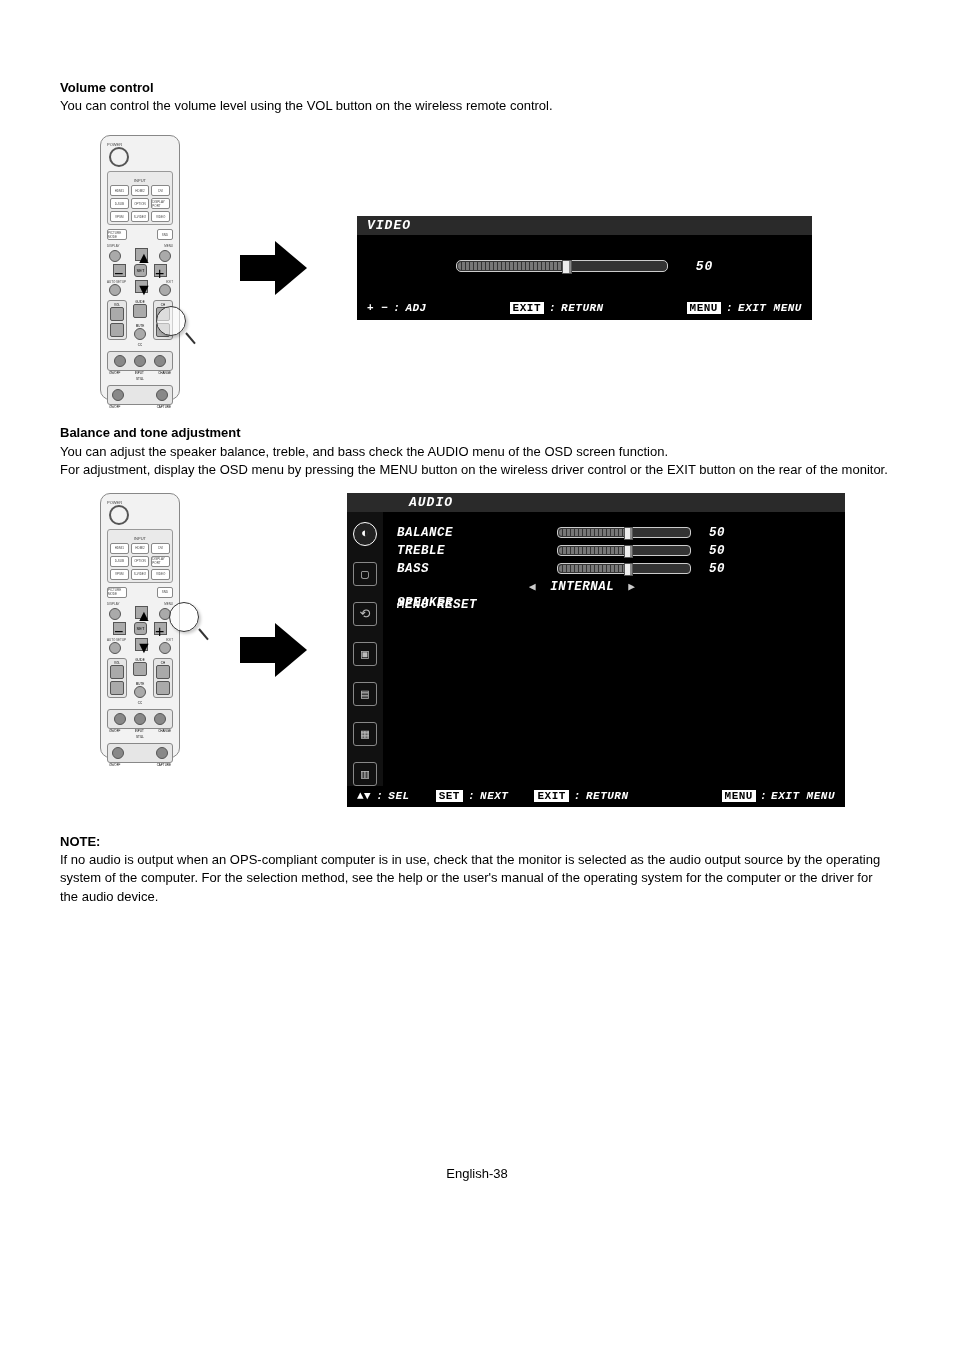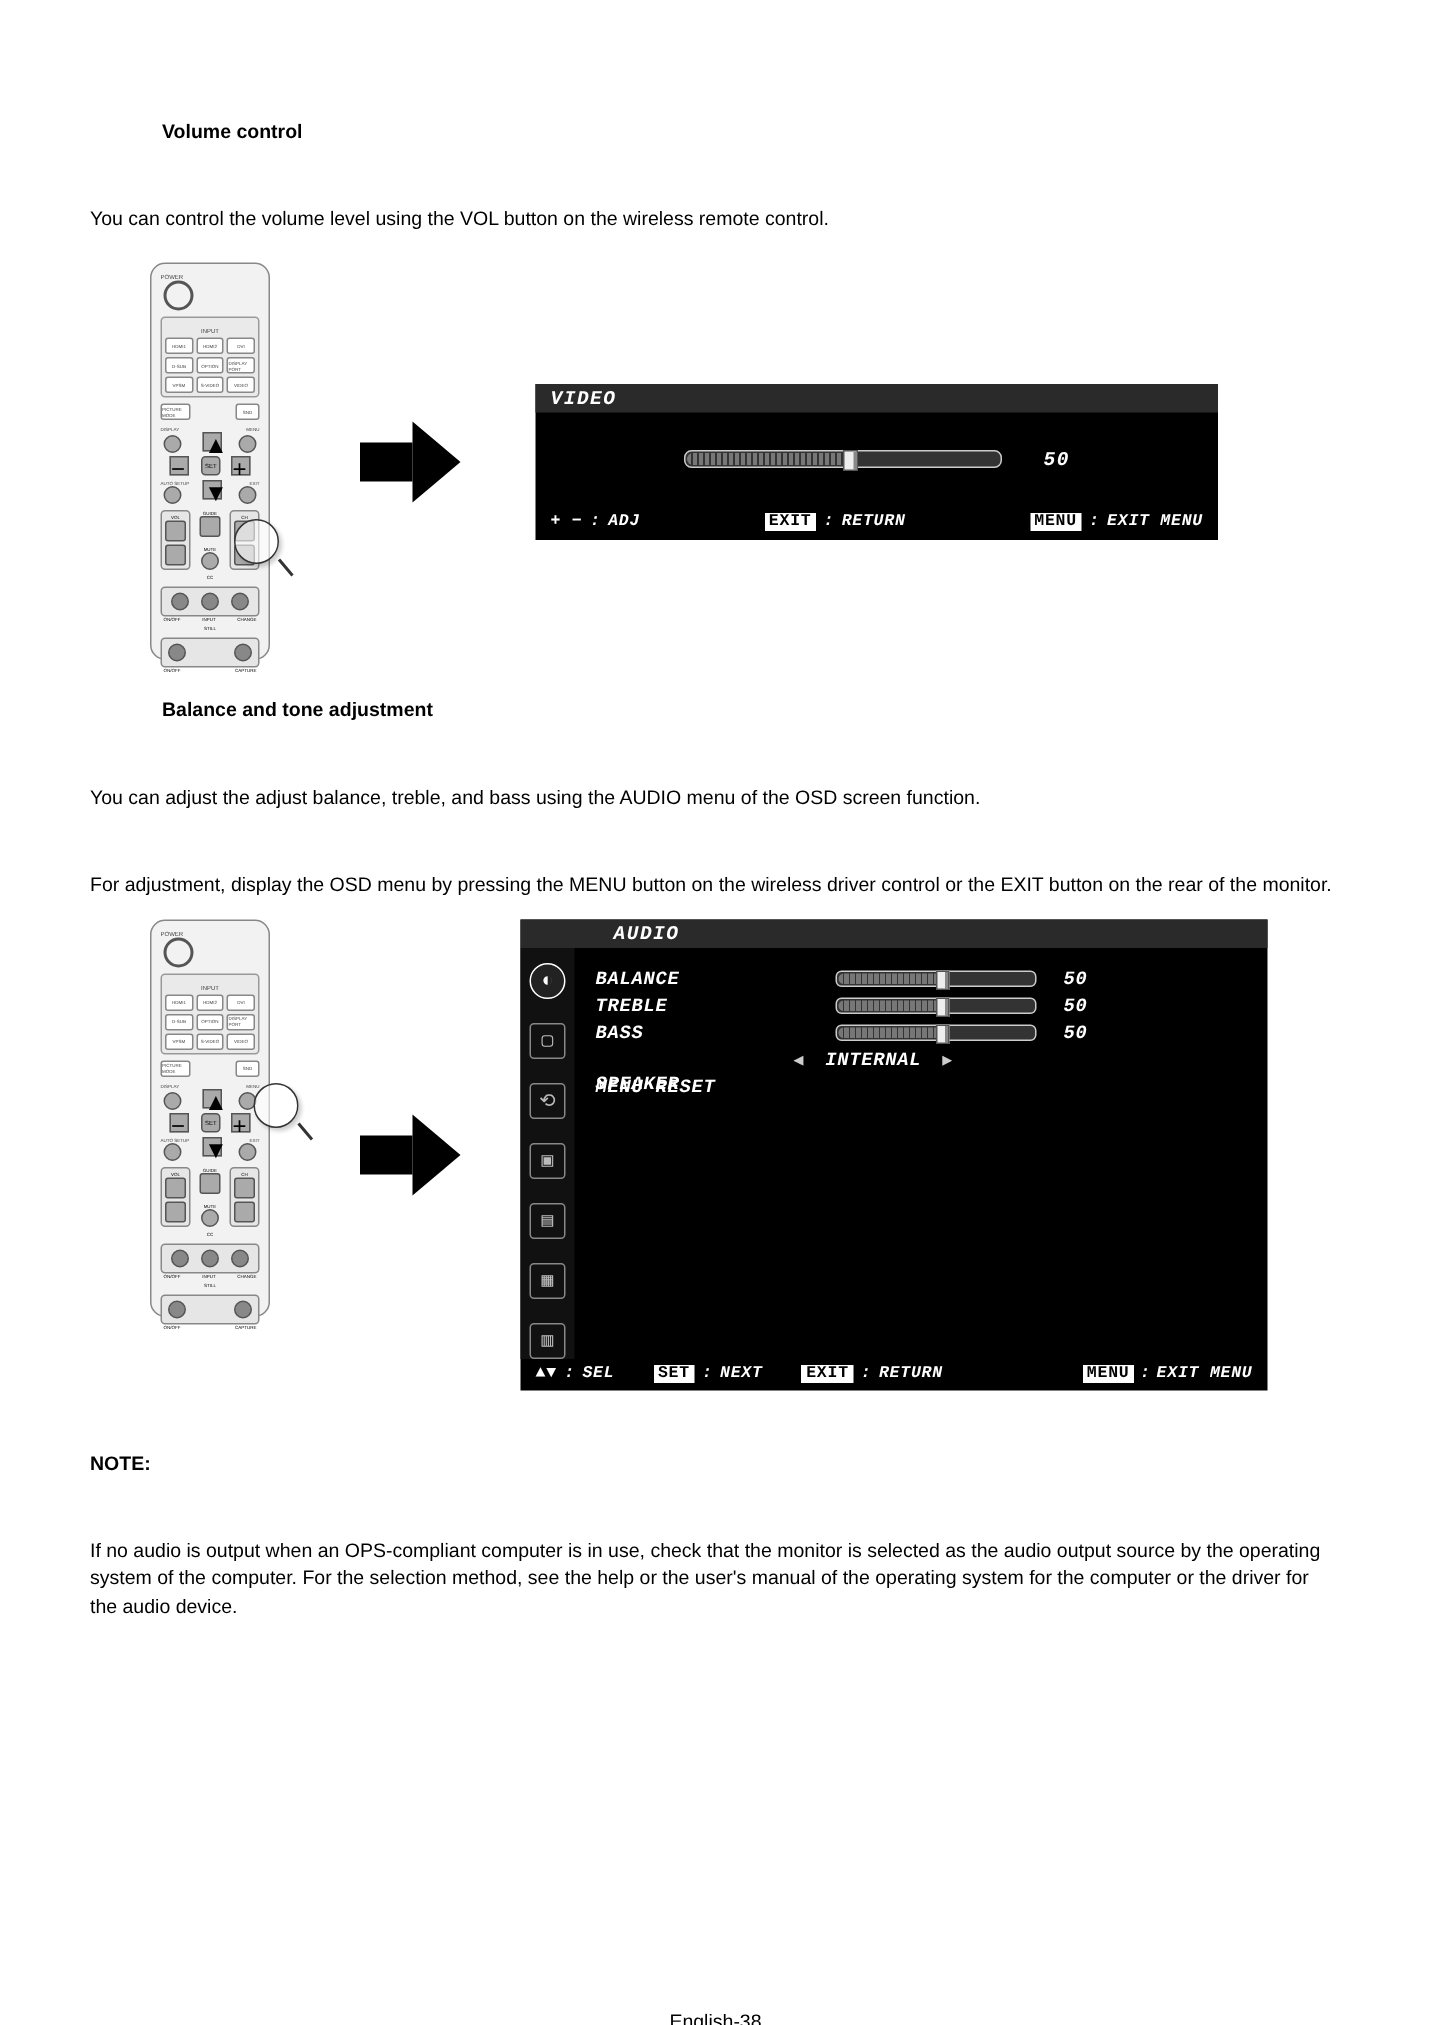--- a/index.html
+++ b/index.html
@@ -36,26 +36,24 @@
   .carry-box {
     background: #1a3a73;
     color: white;
     font-size: 13px;
     font-weight: bold;
     padding: 6px 9px;
   }
   .body-text {
     font-size: 13px;
     line-height: 1.4;
-    margin-top: 40px;
   }
   .subhead {
     font-weight: bold;
     margin-top: 24px;
-    margin-left: 48px;
   }
 
   
   .figure-row {
     margin-top: 20px;
     display: flex;
     align-items: center;
     position: relative;
   }
   .remote {
@@ -381,21 +379,21 @@
         <div class="fkey">
             <span class="key-inv">MENU</span>
             <span>:</span>
             <span>EXIT MENU</span>
           </div>
       </div>
     </div>
   </div>
 
   <div class="body-text subhead">Balance and tone adjustment</div>
-  <div class="body-text">You can adjust the adjust balance, treble, and bass using the AUDIO menu of the OSD screen function.</div>
+  <div class="body-text">You can adjust the speaker balance, treble, and bass check the AUDIO menu of the OSD screen function.</div>
   <div class="body-text">For adjustment, display the OSD menu by pressing the MENU button on the wireless driver control or the EXIT button on the rear of the monitor.</div>
 
   <div class="figure-row figure-row-2" style="padding-left:40px;">
 
     <div class="remote">
       <div class="pwr-lbl">POWER</div>
       <div class="pwr"></div>
       <div style="border:1px solid #999; border-radius:3px; margin-top:4px; padding:2px; background:#eaeaea;">
         <div class="input-lbl">INPUT</div>
         <div class="btn-grid">

